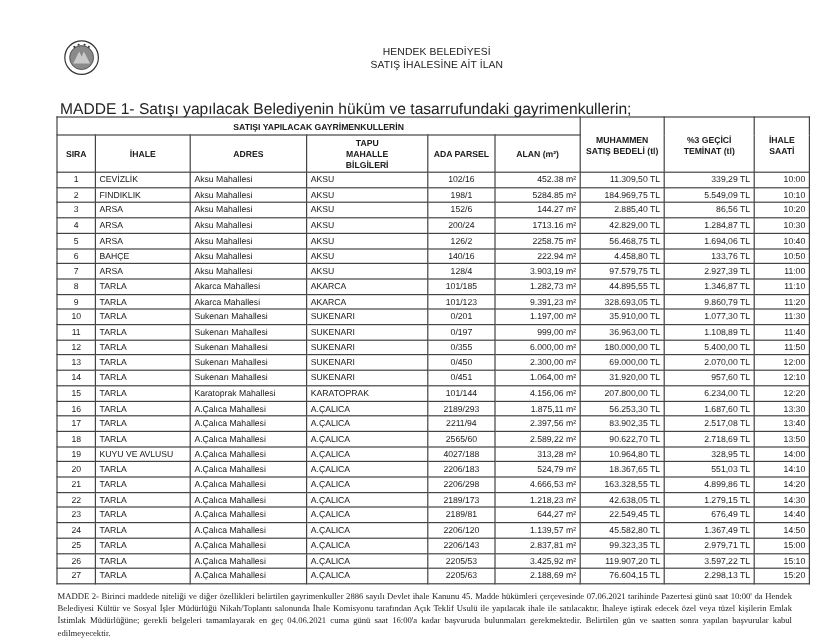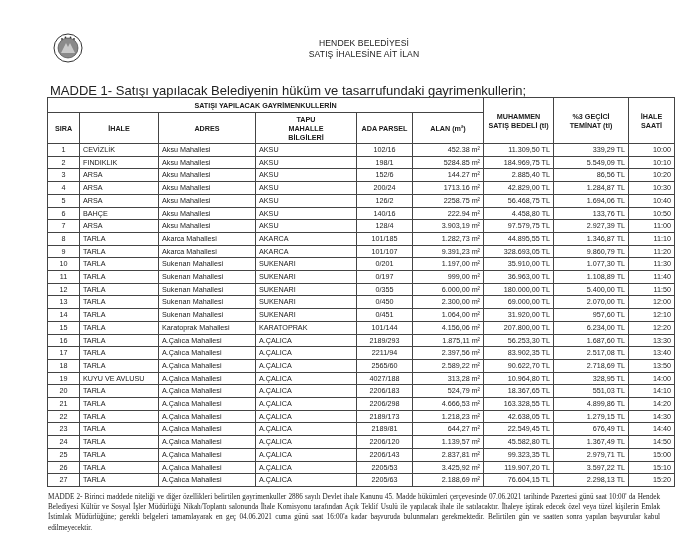--- a/index.html
+++ b/index.html
@@ -177,21 +177,21 @@
         <td class="r">1.282,73 m²</td>
         <td class="r">44.895,55 TL</td>
         <td class="r">1.346,87 TL</td>
         <td class="r">11:10</td>
       </tr>
       <tr>
         <td class="c">9</td>
         <td class="l">TARLA</td>
         <td class="l">Akarca Mahallesi</td>
         <td class="l">AKARCA</td>
-        <td class="c">101/107</td>
+        <td class="c">101/123</td>
         <td class="r">9.391,23 m²</td>
         <td class="r">328.693,05 TL</td>
         <td class="r">9.860,79 TL</td>
         <td class="r">11:20</td>
       </tr>
       <tr>
         <td class="c">10</td>
         <td class="l">TARLA</td>
         <td class="l">Sukenarı Mahallesi</td>
         <td class="l">SUKENARI</td>

